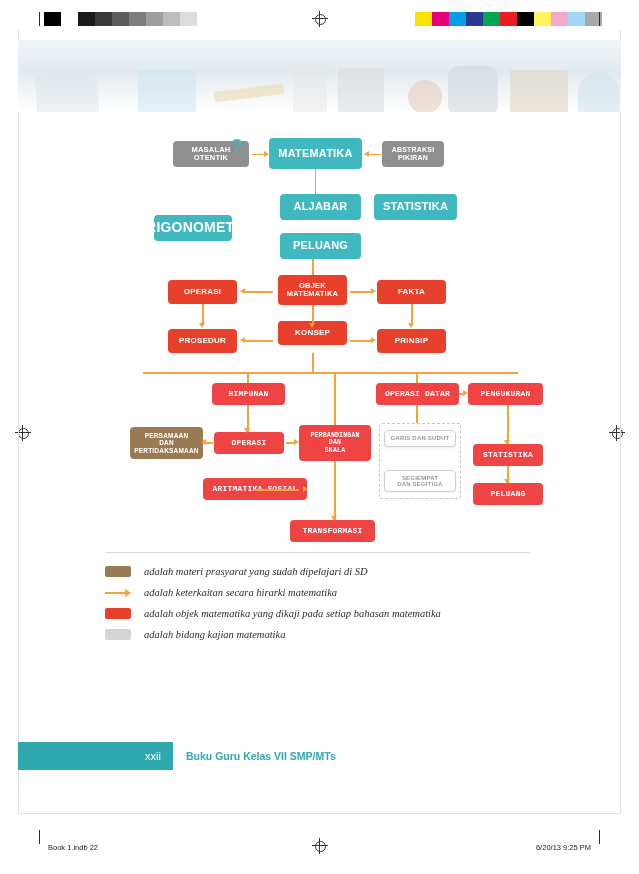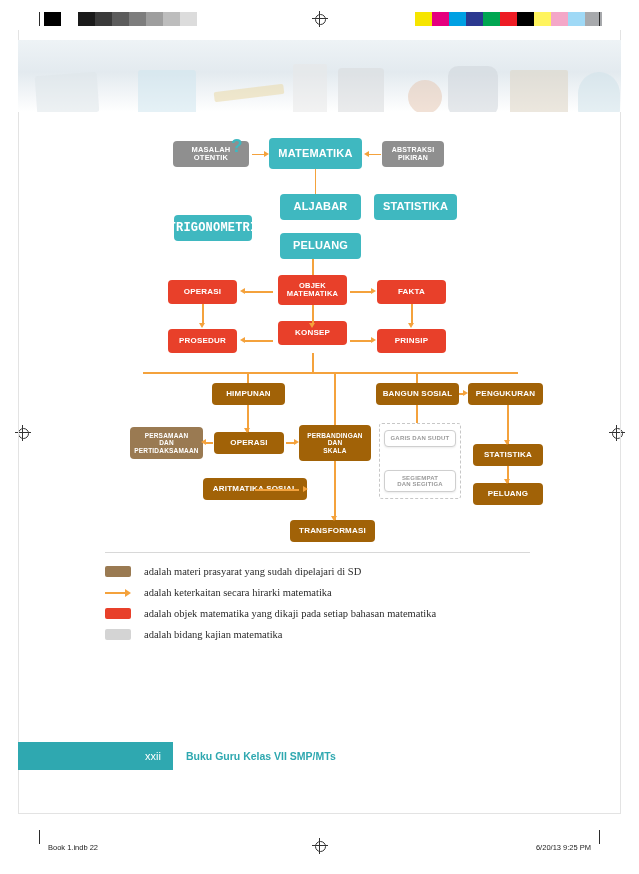--- a/index.html
+++ b/index.html
@@ -43,38 +43,38 @@
   .diagram{position:absolute;left:18px;top:112px;width:495px;height:440px;}
   .node{
     position:absolute;box-sizing:border-box;
     display:flex;align-items:center;justify-content:center;text-align:center;
     color:#fff;font-weight:bold;border-radius:4px;
     letter-spacing:.2px;line-height:1.08;
   }
   .n-gray{background:#8f8f8f;}
   .n-teal{background:#3fb8c0;}
   .n-red{background:#e8402a;}
-  .n-orange{background:#a16207;color:#ffffff;}
+  .n-orange{background:#ef4444;color:#ffffff;font-family:Liberation Mono, monospace;}
   .n-brown{background:#9a7a52;}
   .n-white-box{background:#ffffff;color:#4b4b4b;border:1px solid #cfcfcf;box-shadow:0 1px 2px rgba(0,0,0,.08);}
   .dashed{position:absolute;border:1px dashed #c7c7c7;border-radius:3px;box-sizing:border-box;}
 
   .qmark{position:absolute;color:#3fb8c0;font-weight:bold;font-size:19px;}
 
   
   .arrow{position:absolute;background:#f4a23c;}
   .ah{position:absolute;width:0;height:0;}
   .ah-r{border-left:5px solid #f4a23c;border-top:3.5px solid transparent;border-bottom:3.5px solid transparent;}
   .ah-l{border-right:5px solid #f4a23c;border-top:3.5px solid transparent;border-bottom:3.5px solid transparent;}
   .ah-d{border-top:5px solid #f4a23c;border-left:3.5px solid transparent;border-right:3.5px solid transparent;}
 
   
   .legend{position:absolute;left:105px;top:552px;width:425px;}
   .legend .rule{width:100%;height:1px;background:#d8d8d8;}
-  .legend-row{display:flex;align-items:center;height:21px;}
+  .legend-row{display:flex;align-items:center;height:21px;font-style:italic;}
   .swatch{width:26px;height:11px;border-radius:2px;margin-right:13px;flex:0 0 26px;}
   .sw-line{position:relative;width:26px;height:11px;margin-right:13px;flex:0 0 26px;}
   .sw-line:before{content:"";position:absolute;left:0;top:5px;width:20px;height:1.5px;background:#f4a23c;}
   .sw-line:after{content:"";position:absolute;left:20px;top:2px;width:0;height:0;border-left:6px solid #f4a23c;border-top:4px solid transparent;border-bottom:4px solid transparent;}
   .legend-text{font-family:"Liberation Serif", serif;font-size:10.5px;color:#2b2b2b;}
 
   
   .footbar{position:absolute;left:18px;top:742px;width:603px;height:28px;}
   .footbar .teal{position:absolute;left:0;top:0;width:155px;height:28px;background:#2fa8b0;}
   .footbar .pg{position:absolute;left:0;top:0;width:143px;height:28px;display:flex;align-items:center;justify-content:flex-end;color:#fff;font-size:11px;}
@@ -159,21 +159,21 @@
     <div class="node n-gray" style="left:364px;top:29px;width:62px;height:26px;font-size:7px;white-space:pre-line;">ABSTRAKSI
 PIKIRAN</div>
 
     <div class="arrow" style="left:234px;top:41.5px;width:12px;height:1.5px;"></div>
     <div class="ah ah-r" style="left:246px;top:38.5px;"></div>
     <div class="arrow" style="left:351px;top:41.5px;width:12px;height:1.5px;"></div>
     <div class="ah ah-l" style="left:346px;top:38.5px;"></div>
 
     <div class="node n-teal" style="left:262px;top:82px;width:81px;height:26px;font-size:11px;">ALJABAR</div>
     <div class="node n-teal" style="left:356px;top:82px;width:83px;height:26px;font-size:11px;">STATISTIKA</div>
-    <div class="node n-teal" style="left:156px;top:103px;width:78px;height:26px;font-size:12px;font-family:Liberation Mono, monospace;">TRIGONOMETRI</div>
+    <div class="node n-teal" style="left:136px;top:103px;width:78px;height:26px;font-size:14px;">TRIGONOMETRI</div>
     <div class="node n-teal" style="left:262px;top:121px;width:81px;height:26px;font-size:11px;">PELUANG</div>
 
     <div class="arrow" style="left:296.5px;top:57px;width:1.5px;height:25px;"></div>
 
     <div class="node n-red" style="left:150px;top:168px;width:69px;height:24px;font-size:8px;">OPERASI</div>
     <div class="node n-red" style="left:260px;top:163px;width:69px;height:30px;font-size:7.5px;white-space:pre-line;">OBJEK
 MATEMATIKA</div>
     <div class="node n-red" style="left:359px;top:168px;width:69px;height:24px;font-size:8px;">FAKTA</div>
 
     <div class="node n-red" style="left:150px;top:217px;width:69px;height:24px;font-size:8px;">PROSEDUR</div>
@@ -196,21 +196,21 @@
     <div class="ah ah-d" style="left:181px;top:211px;"></div>
     <div class="arrow" style="left:294px;top:193px;width:1.5px;height:18px;"></div>
     <div class="ah ah-d" style="left:291px;top:211px;"></div>
     <div class="arrow" style="left:393px;top:192px;width:1.5px;height:19px;"></div>
     <div class="ah ah-d" style="left:390px;top:211px;"></div>
 
     <div class="arrow" style="left:294px;top:241px;width:1.5px;height:20px;"></div>
     <div class="arrow" style="left:125px;top:260px;width:375px;height:1.5px;"></div>
 
     <div class="node n-orange" style="left:194px;top:271px;width:73px;height:22px;font-size:8px;">HIMPUNAN</div>
-    <div class="node n-orange" style="left:358px;top:271px;width:83px;height:22px;font-size:8px;">BANGUN SOSIAL</div>
+    <div class="node n-orange" style="left:358px;top:271px;width:83px;height:22px;font-size:8px;">OPERASI DATAR</div>
     <div class="node n-orange" style="left:450px;top:271px;width:75px;height:22px;font-size:8px;">PENGUKURAN</div>
 
     <div class="arrow" style="left:229px;top:261px;width:1.5px;height:10px;"></div>
     <div class="arrow" style="left:398px;top:261px;width:1.5px;height:10px;"></div>
     <div class="arrow" style="left:441px;top:281px;width:4px;height:1.5px;"></div>
     <div class="ah ah-r" style="left:445px;top:278px;"></div>
 
     <div class="node n-brown" style="left:112px;top:315px;width:73px;height:32px;font-size:6.5px;white-space:pre-line;">PERSAMAAN
 DAN
 PERTIDAKSAMAAN</div>

